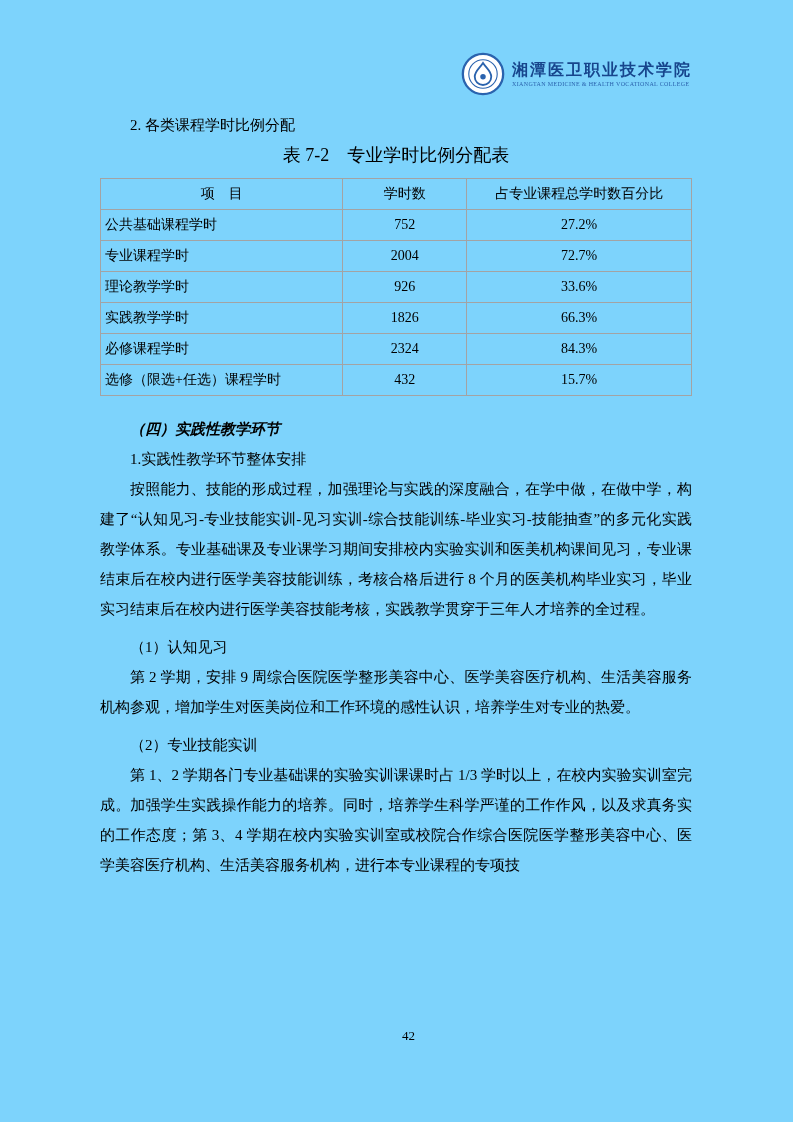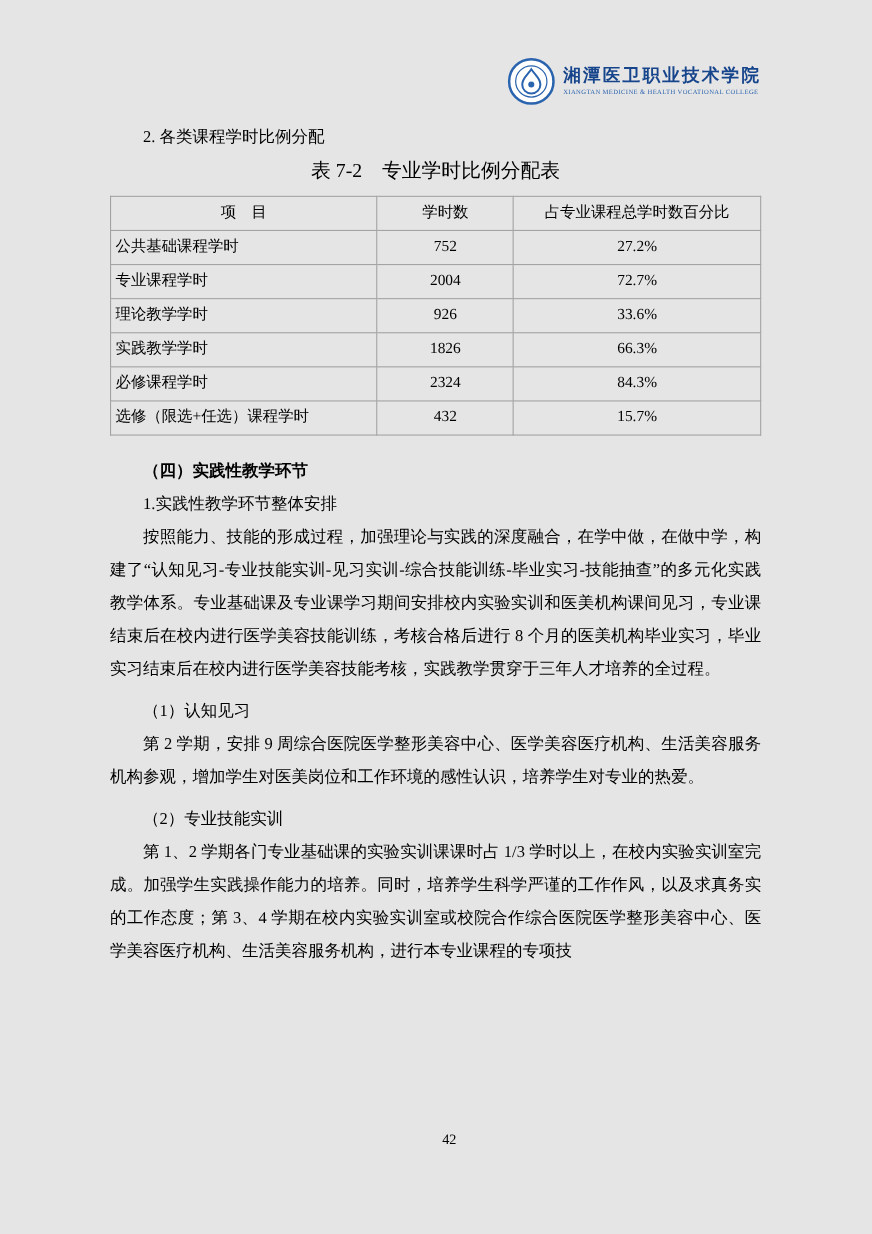--- a/index.html
+++ b/index.html
@@ -1,29 +1,29 @@
 <!DOCTYPE html>
 <html><head>
 <meta charset="utf-8">
 <style>
   html, body { margin: 0; padding: 0; background: #ffffff; }
   .page {
-    width: 793px; height: 1122px; position: relative; background: #e5e5e5;
+    width: 793px; height: 1122px; position: relative; background: #7dd3fc;
     color: #000; font-family: "Liberation Serif", "DejaVu Serif", serif;
     padding: 52px 101px 0 100px; box-sizing: border-box; overflow: hidden;
   }
   p { margin: 0; }
   .header-row { display: flex; justify-content: flex-end; align-items: center; height: 44px; margin-bottom: 14px; }
   .logo { display: flex; align-items: center; gap: 7px; }
   .logo-emblem { width: 44px; height: 44px; flex: 0 0 auto; }
   .logo-cn { font-size: 16px; font-weight: bold; color: #17458c; letter-spacing: 2px; line-height: 1.15; white-space: nowrap; }
   .logo-en { font-size: 6px; color: #2a63ae; letter-spacing: 0.35px; margin-top: 2px; white-space: nowrap; }
   .body-text { font-size: 15px; line-height: 30px; text-align: justify; }
   .indent { text-indent: 2em; }
-  .bold { font-weight: bold; }
+  .bold { font-weight: bold; font-style: italic; }
   .section-heading { margin-top: 18px; }
   .item-heading { margin-top: 8px; font-family: Liberation Serif, serif; }
   .table-caption { text-align: center; line-height: 30px; font-size: 18px; }
   table.hours { width: 100%; border-collapse: collapse; table-layout: fixed; margin-top: 8px; font-size: 14px; }
   table.hours th, table.hours td { border: 1px solid #a3a3a3; height: 28px; padding: 0 4px; font-weight: normal; }
   table.hours th { text-align: center; height: 30px; }
   td.cell-item { text-align: left; padding-left: 44px; }
   td.cell-num, td.cell-pct { text-align: center; }
   .page-number { position: absolute; left: 0; right: 0; top: 1028px; text-align: center; font-size: 13px; margin-left: 24px; }
 </style>

